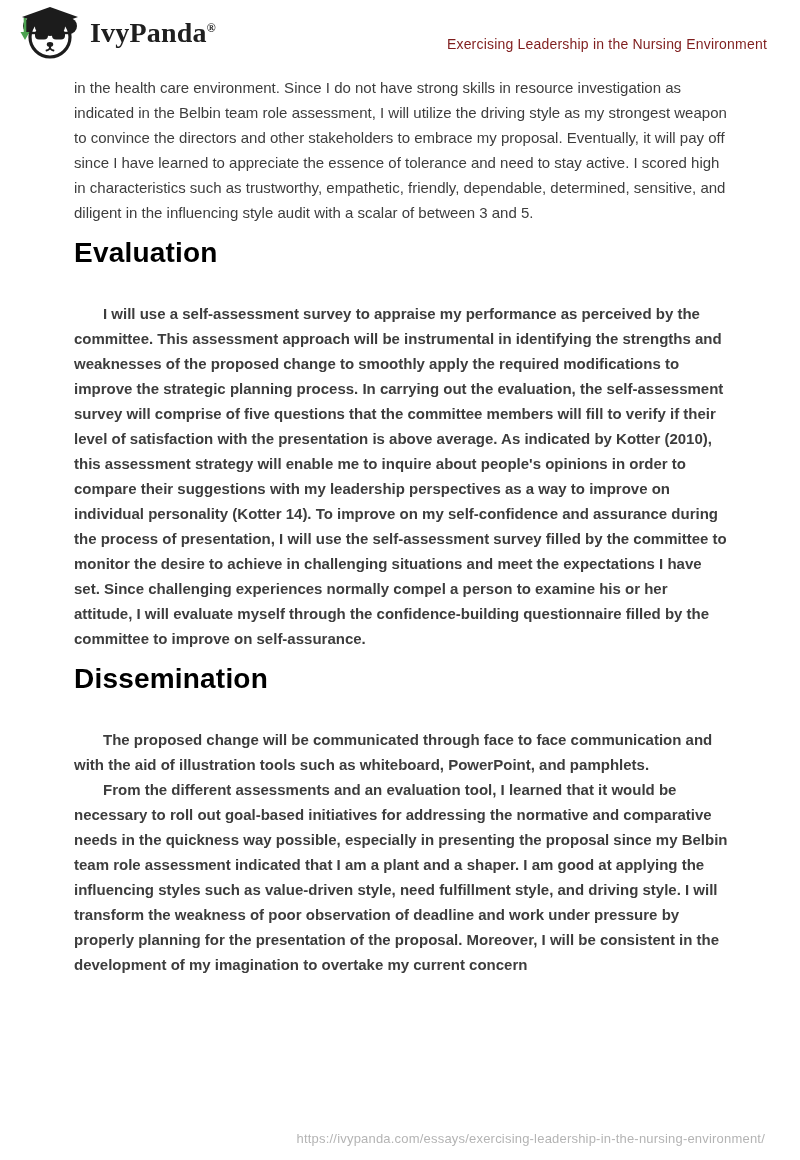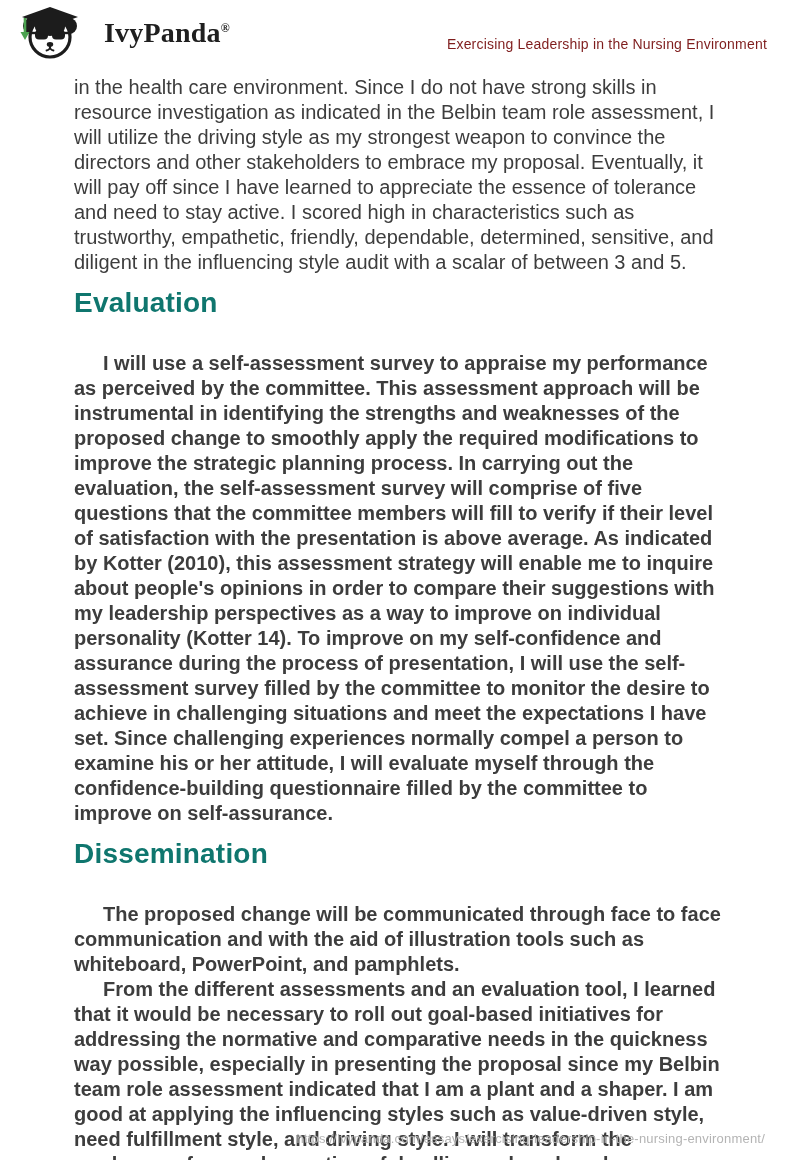--- a/index.html
+++ b/index.html
@@ -17,21 +17,21 @@
   .header {
     position: absolute;
     top: 0; left: 0; right: 0;
     height: 66px;
   }
   .brand {
     position: absolute;
     top: 6px; left: 16px;
     display: flex;
     align-items: center;
-    gap: 22px;
+    gap: 8px;
   }
   .brand-icon { width: 66px; height: 54px; display: block; }
   .brand-text {
     font-family: "Liberation Serif", serif;
     font-weight: 700;
     font-size: 28px;
     color: #1f1f1f;
     letter-spacing: 0.2px;
     line-height: 54px;
   }
@@ -51,30 +51,30 @@
 
   
   .content {
     position: absolute;
     top: 75px;
     left: 74px;
     width: 654px;
     color: #3d3d3d;
   }
   .content p {
-    font-size: 20px;
+    font-size: 15px;
     line-height: 25px;
     color: #3d3d3d;
   }
   .content p.indent { text-indent: 29px; font-weight: bold; }
   .content h2 {
     font-size: 28px;
     line-height: 34px;
     font-weight: 700;
-    color: #0f766e;
+    color: #000000;
     margin: 11px 0 31px 0;
     letter-spacing: 0.2px;
   }
 
   
   .footer {
     position: absolute;
     bottom: 14px;
     right: 35px;
     font-size: 13px;

